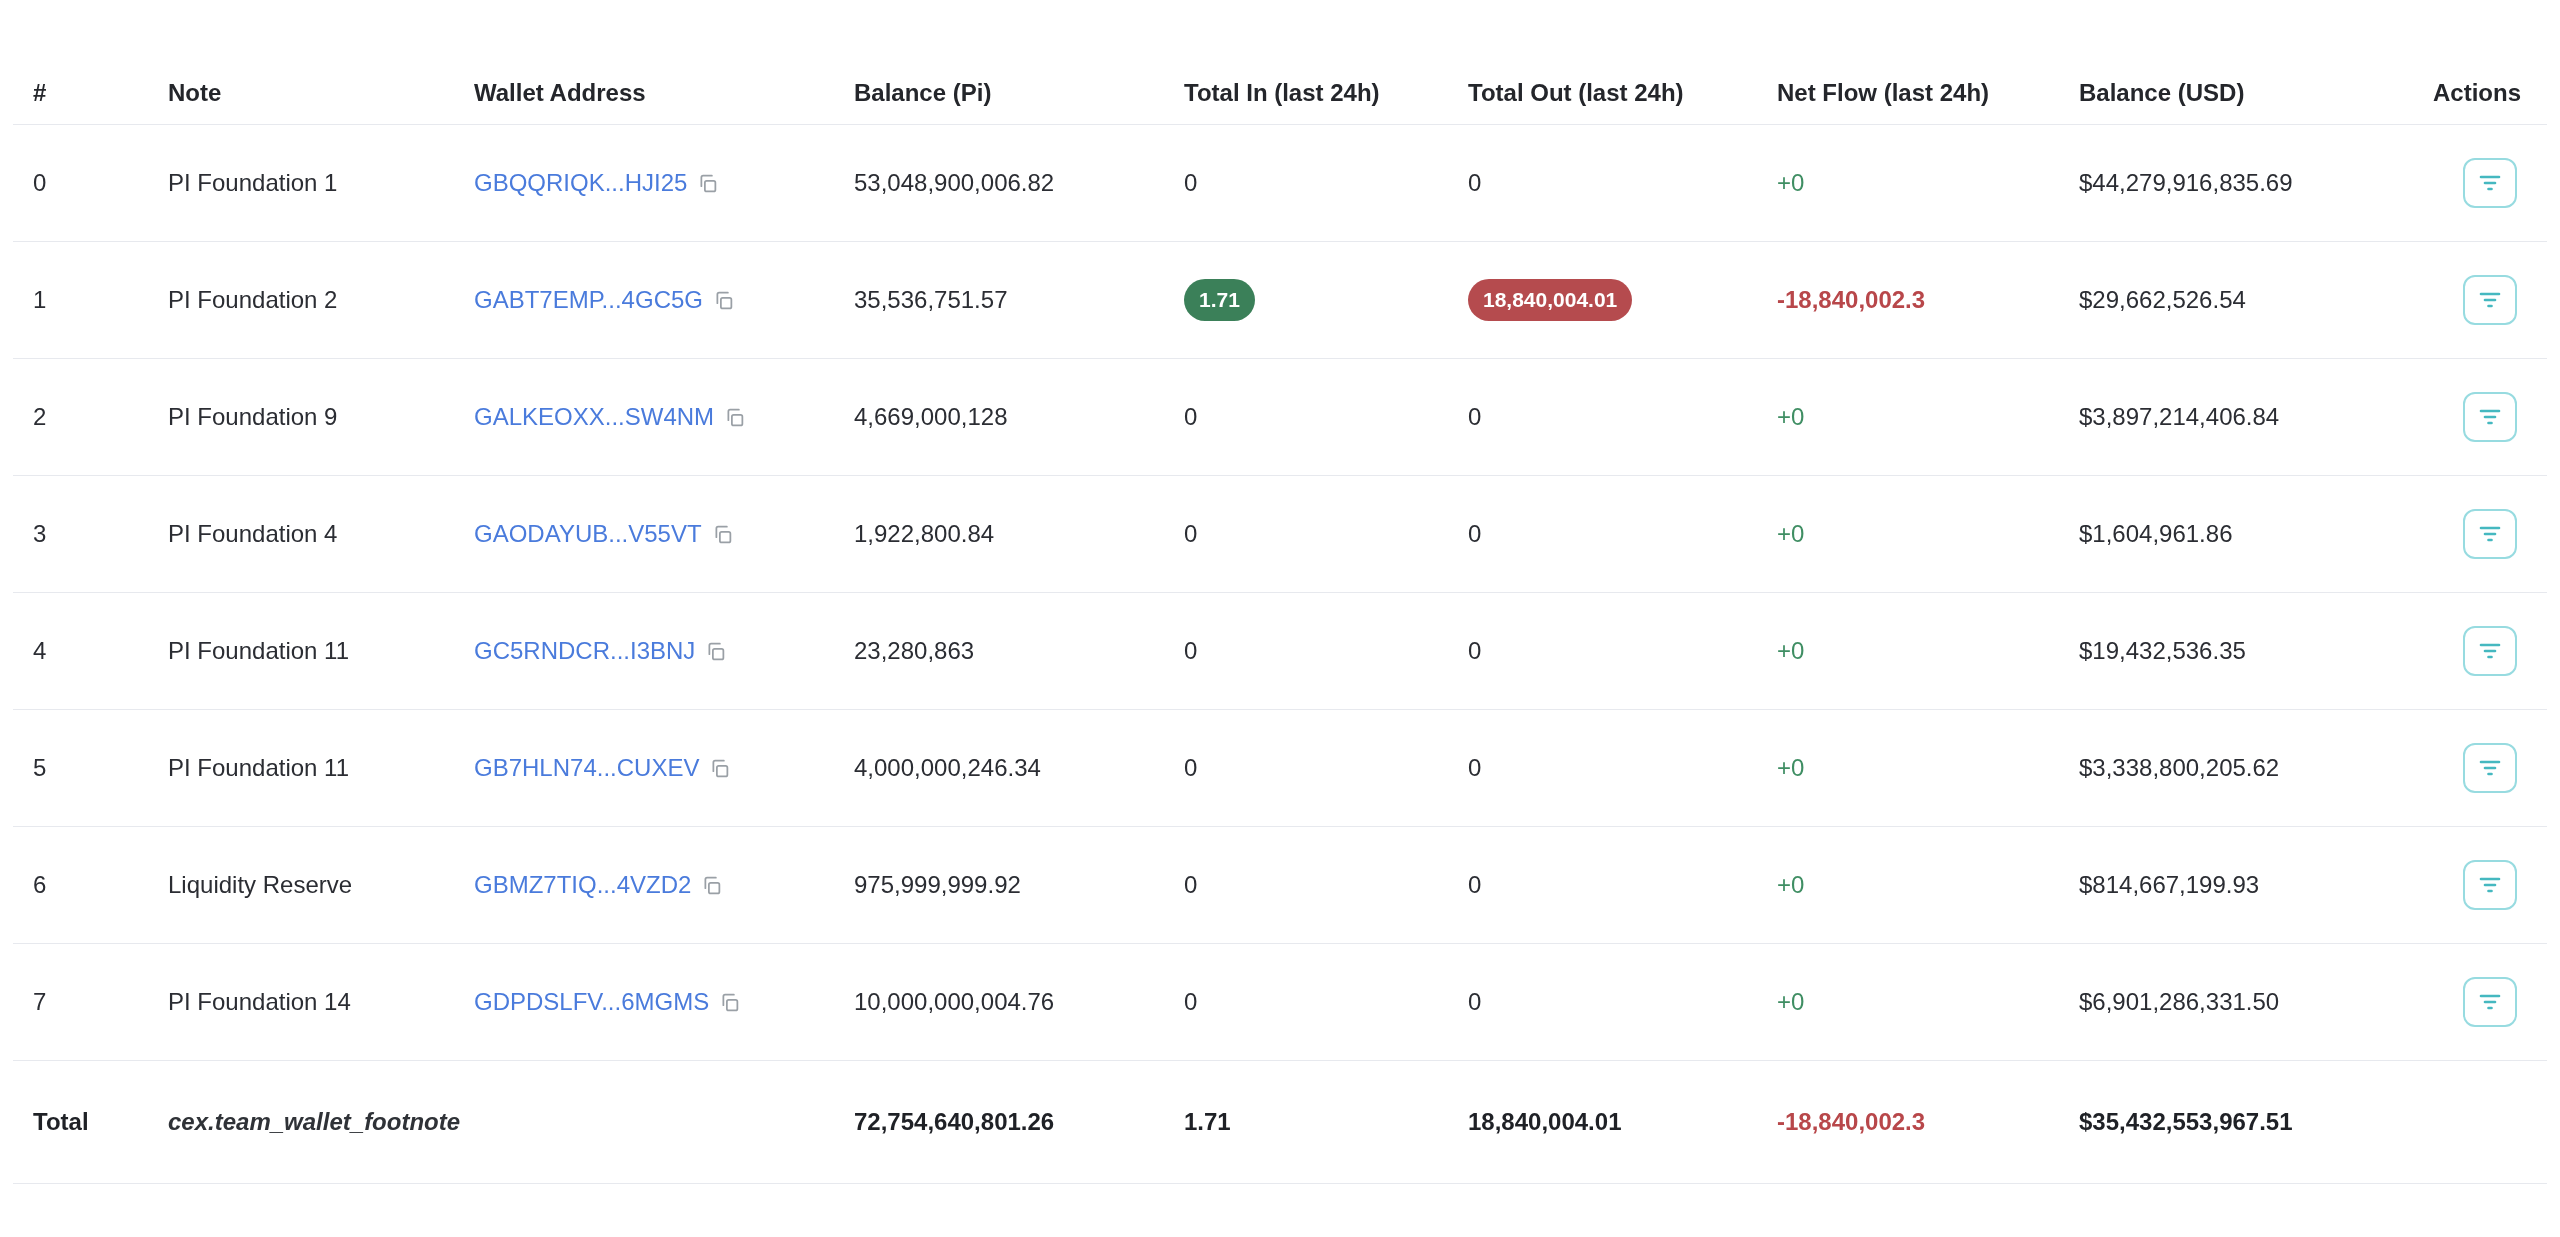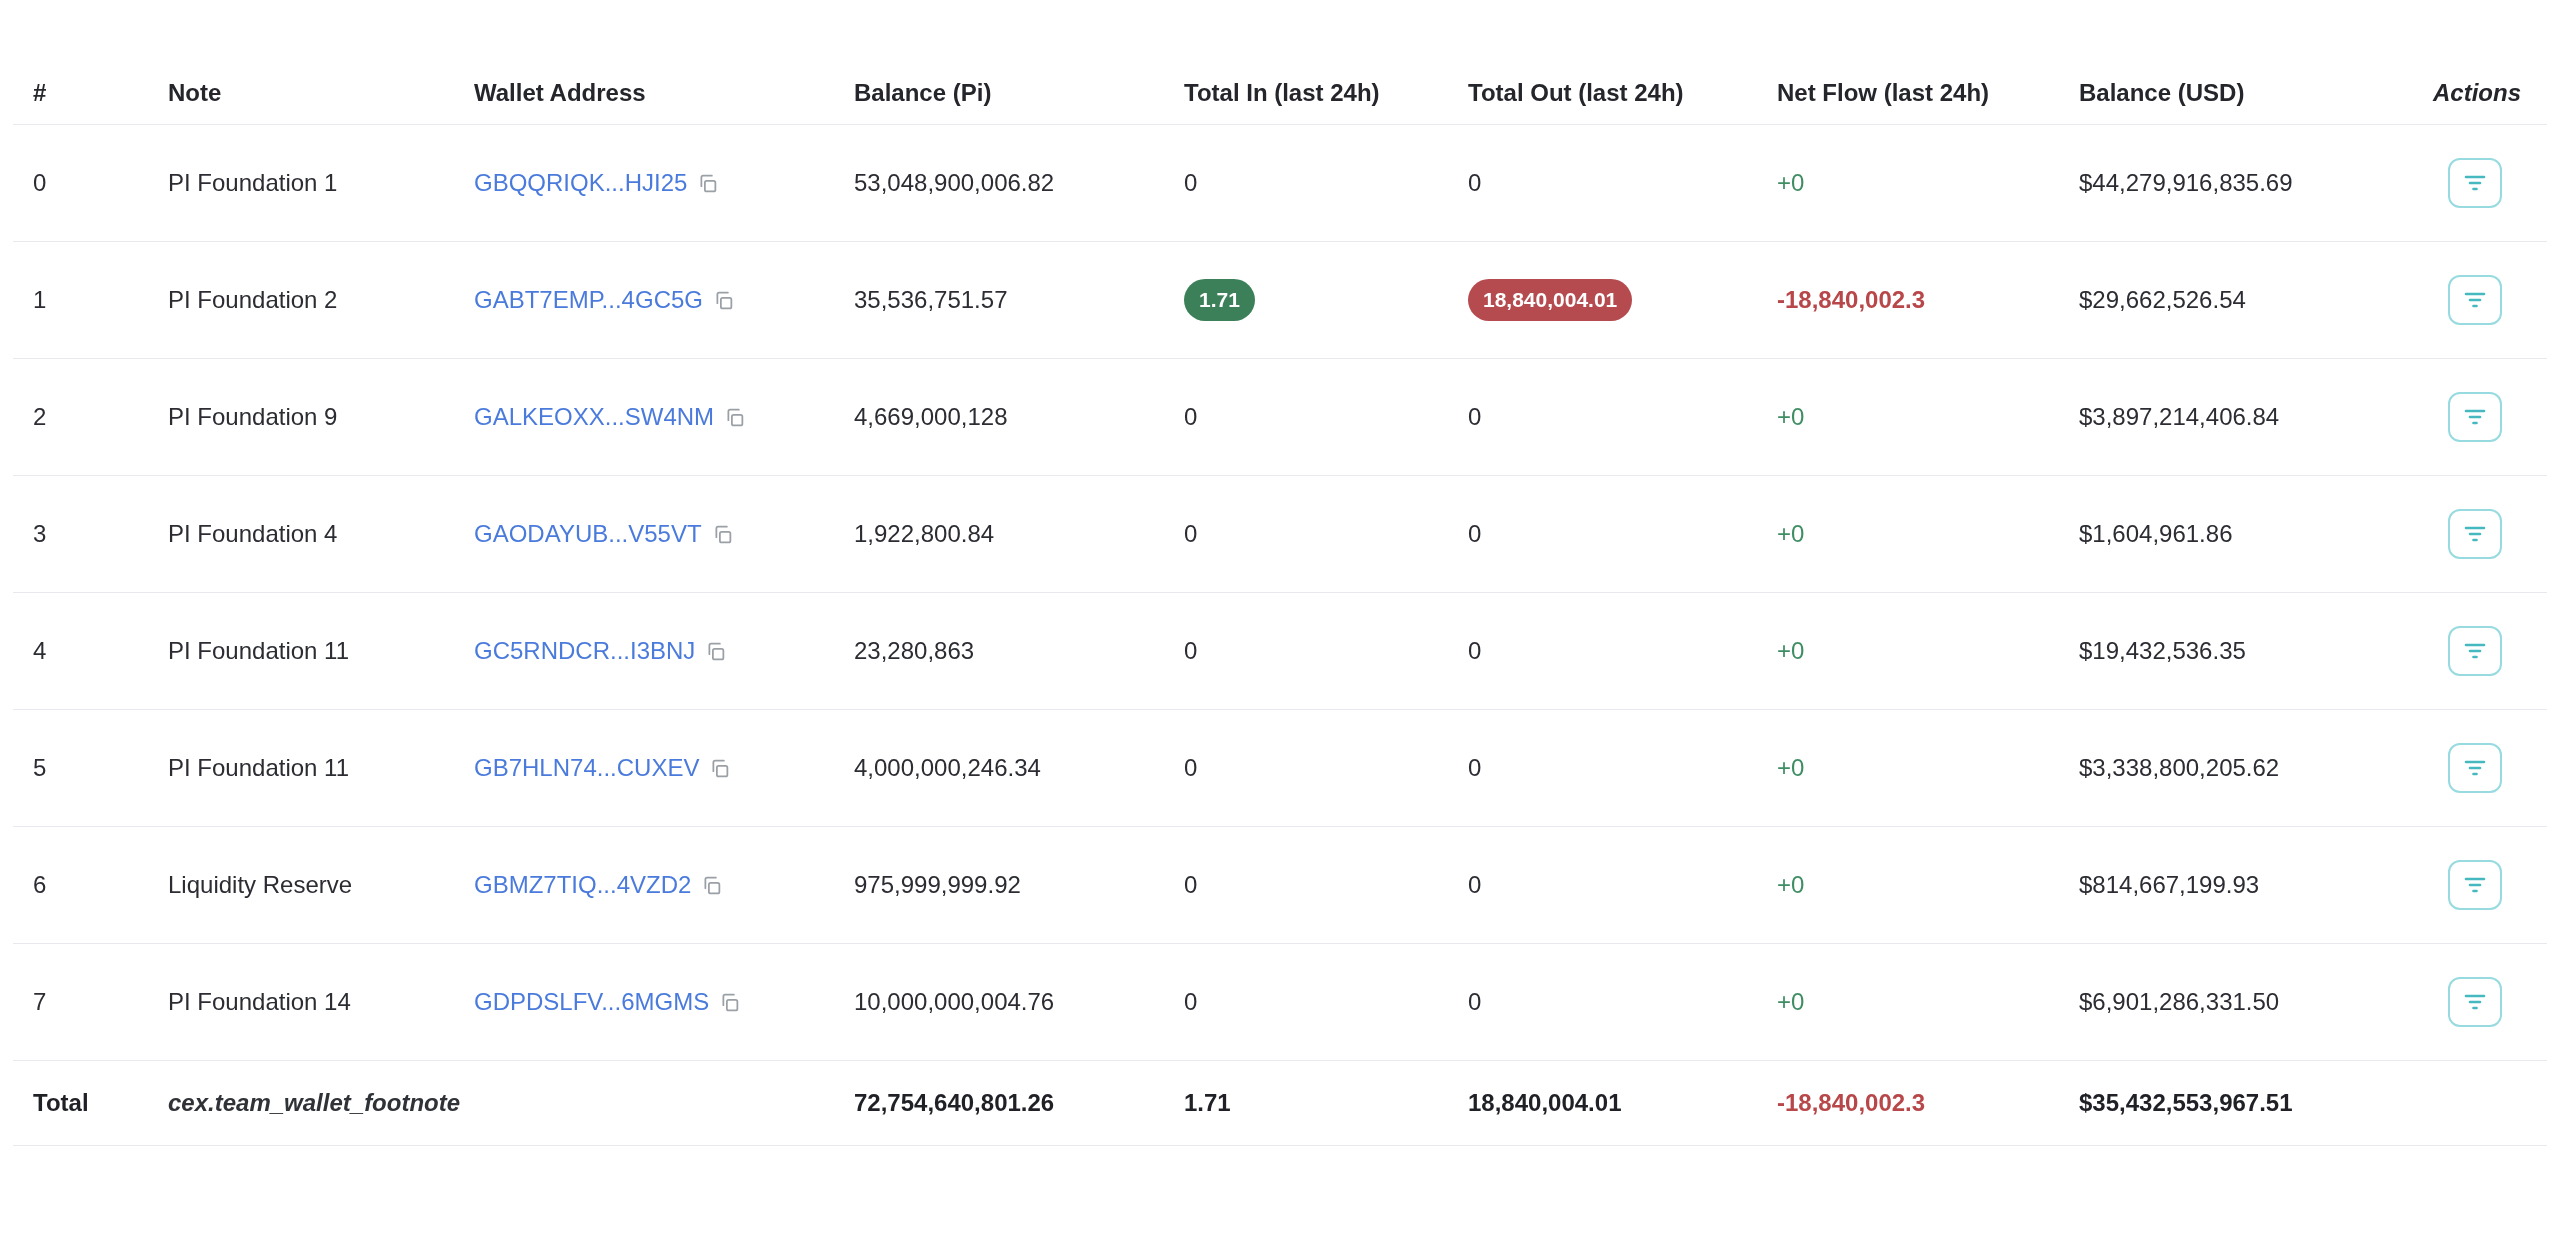--- a/index.html
+++ b/index.html
@@ -25,21 +25,21 @@
     padding: 15px 20px 17px 20px;
     border-bottom: 1px solid #e7e9ee;
     white-space: nowrap;
   }
   td {
     height: 117px; padding: 0 20px;
     border-bottom: 1px solid #e7e9ee;
     font-size: 24px; vertical-align: middle; color: #2b2d33;
     white-space: nowrap; overflow: visible;
   }
-  th.col-actions, td.col-actions-cell { text-align: center; padding-right: 30px; font-style: italic; }
+  th.col-actions, td.col-actions-cell { text-align: right; padding-right: 30px; }
   .addr-wrap { display: inline-flex; align-items: center; gap: 10px; }
   a.address-link {
     color: var(--link-blue, #4a7bdc); text-decoration: none; cursor: pointer;
     font-size: 24px;
   }
   .copy-icon { color: #9aa0a6; display: inline-flex; cursor: pointer; }
   .badge {
     display: inline-block; color: #ffffff; font-weight: 700; font-size: 21px;
     line-height: 1; padding: 10px 15px 11px 15px; border-radius: 999px;
   }
@@ -49,21 +49,21 @@
   .text-red    { color: var(--text-red, #b8474a); font-weight: bold; }
   .action-btn {
     width: 54px; height: 50px;
     display: inline-flex; align-items: center; justify-content: center;
     background: #ffffff;
     border: 2px solid var(--action-border, #97dbe0);
     border-radius: 12px;
     color: var(--action-teal, #45b8c0);
     cursor: pointer; padding: 0;
   }
-  tfoot td { font-weight: 700; color: #1f2126; height: 85px; }
+  tfoot td { font-weight: 700; color: #1f2126; height: 123px; }
   .footnote { font-weight: 700; font-style: italic; color: #2f3237; }
 </style>
 </head>
 <body>
 
 <div class="page">
 
   <table class="wallets">
     <colgroup>
       <col style="width:135px">

